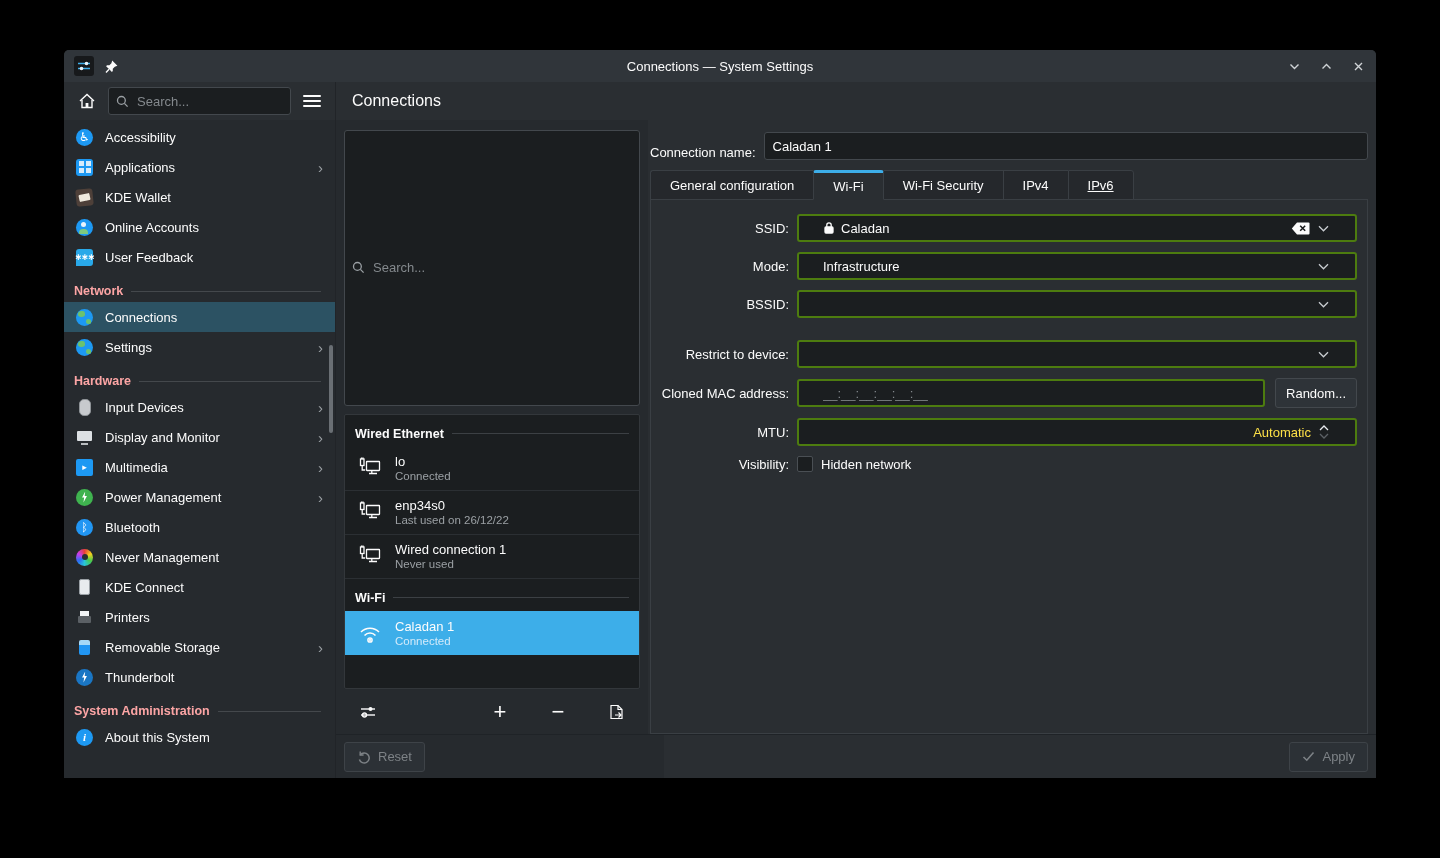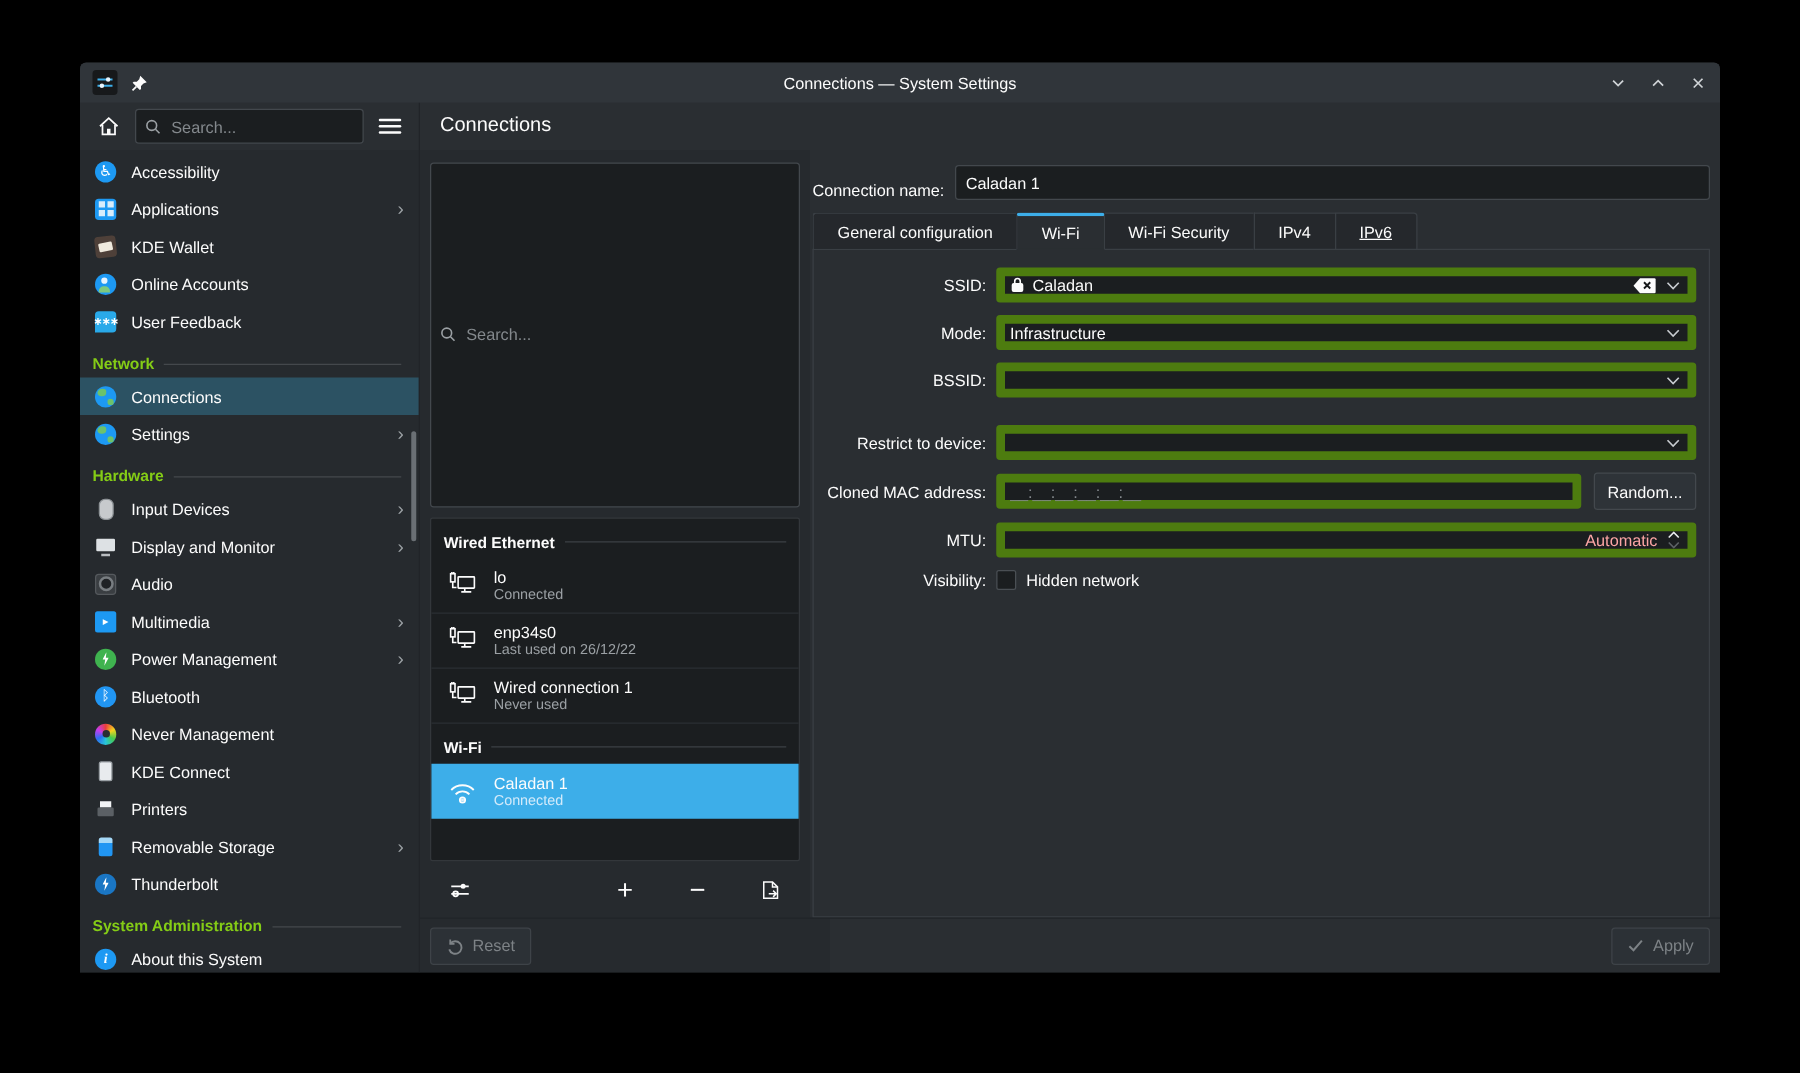--- a/index.html
+++ b/index.html
@@ -34,21 +34,21 @@
   .content{flex:1;display:flex;min-height:0;}
 
   
   .sidebar{width:272px;flex:none;background:#262a2e;border-right:1px solid #212428;overflow:hidden;
            padding-top:2px;position:relative;}
   .s-item{height:30px;display:flex;align-items:center;padding:0 10px 0 12px;gap:12px;cursor:pointer;}
   .s-item.selected{background:#2c5263;}
   .s-label{flex:1;white-space:nowrap;overflow:hidden;}
   .chev{color:#9ba0a4;font-size:15px;line-height:1;padding-right:2px;}
   .s-head{height:22px;margin-top:8px;display:flex;align-items:center;padding:0 14px 0 10px;gap:8px;}
-  .s-head span{font-weight:bold;font-size:12.5px;color:#84cc16;white-space:nowrap;}
+  .s-head span{font-weight:bold;font-size:12.5px;color:#fca5a5;white-space:nowrap;}
   .s-head .rule{flex:1;height:1px;background:#44484c;}
   .s-scroll{position:absolute;right:2px;top:225px;width:4px;height:88px;background:#6a6f74;border-radius:2px;}
 
   
   .ic{width:17px;height:17px;flex:none;border-radius:3px;display:flex;align-items:center;justify-content:center;
       position:relative;color:#fff;font-size:10px;line-height:1;}
   .round{border-radius:50%;}
   .ic-accessibility{background:#1d99f3;font-size:12px;}
   .ic-applications{background:#1d99f3;}
   .ic-applications::after{content:"";width:5px;height:5px;background:#d7ecfb;box-shadow:7px 0 0 #d7ecfb,0 7px 0 #d7ecfb,7px 7px 0 #d7ecfb;margin:-7px 0 0 -7px;}
@@ -111,31 +111,31 @@
   .tab{height:30px;display:flex;align-items:center;padding:0 19px;background:#25282c;border:1px solid #3a3f44;
        border-right:none;color:#fcfcfc;cursor:pointer;}
   .tab:first-child{border-top-left-radius:3px;}
   .tab.active{background:#2a2e32;border-top:3px solid #3daee9;border-right:1px solid #3a3f44;border-bottom:1px solid #2a2e32;
               border-radius:3px 3px 0 0;margin-bottom:-1px;}
   .tab.active + .tab{border-left:none;}
   .tab:last-child{border-right:1px solid #3a3f44;border-top-right-radius:3px;text-decoration:underline;}
   .frame{flex:1;border:1px solid #3a3f44;margin-top:-1px;padding:14px 10px 0 8px;min-height:0;}
   .f-row{display:flex;align-items:center;margin-bottom:10px;}
   .f-label{width:138px;flex:none;text-align:right;padding-right:8px;white-space:nowrap;}
-  .f-field{flex:1;height:28px;background:#1b1e20;border:7px solid #4d7c0f;border-radius:3px;
-           display:flex;align-items:center;padding:0 4px;gap:6px;min-width:0;}
+  .f-field{flex:1;height:28px;background:#1b1e20;border:2px solid #4d7c0f;border-radius:3px;
+           display:flex;align-items:center;padding:0 24px;gap:6px;min-width:0;}
   .f-field .val{flex:1;white-space:nowrap;overflow:hidden;}
   .f-field .ph{color:#84898d;}
   .combo-arrow{flex:none;display:flex;align-items:center;padding:0 2px;}
   .spacer12{height:12px;}
   .mac-row .f-field{margin-right:10px;}
   .btn{height:30px;background:#2e3338;border:1px solid #43484d;border-radius:3px;color:#fcfcfc;
        display:flex;align-items:center;justify-content:center;padding:0 12px;cursor:pointer;font-size:13px;white-space:nowrap;}
   .spin{flex:none;display:flex;flex-direction:column;gap:2px;padding:0 2px;}
-  .mtu-val{color:#fca5a5;}
+  .mtu-val{color:#fde047;}
   .checkbox{width:16px;height:16px;background:#1b1e20;border:1px solid #4a4f54;border-radius:2px;flex:none;cursor:pointer;}
   .vis-row .f-label{}
   .vis-row .chk-label{margin-left:8px;}
 
   
   .footer{height:44px;flex:none;display:flex;border-top:1px solid #1f2327;}
   .footer-left{width:328px;flex:none;background:#262a2e;display:flex;align-items:center;padding:0 8px;}
   .footer-right{flex:1;background:#2a2e32;display:flex;align-items:center;justify-content:flex-end;padding:0 8px;}
   .btn.disabled{color:#7d8286;background:#2c3136;border-color:#3e4348;cursor:default;}
   .btn .bicon{margin-right:7px;display:flex;align-items:center;}
@@ -263,24 +263,20 @@
         <span class="ic ic-mouse"></span>
         <span class="s-label">Input Devices</span>
         <span class="chev">›</span>
       </div>
       <div class="s-item">
         <span class="ic ic-monitor"></span>
         <span class="s-label">Display and Monitor</span>
         <span class="chev">›</span>
       </div>
       <div class="s-item">
-        <span class="ic ic-speaker"></span>
-        <span class="s-label">Audio</span>
-      </div>
-      <div class="s-item">
         <span class="ic ic-multimedia">▸</span>
         <span class="s-label">Multimedia</span>
         <span class="chev">›</span>
       </div>
       <div class="s-item">
         <span class="ic ic-power ic-bolt round"></span>
         <span class="s-label">Power Management</span>
         <span class="chev">›</span>
       </div>
       <div class="s-item">

